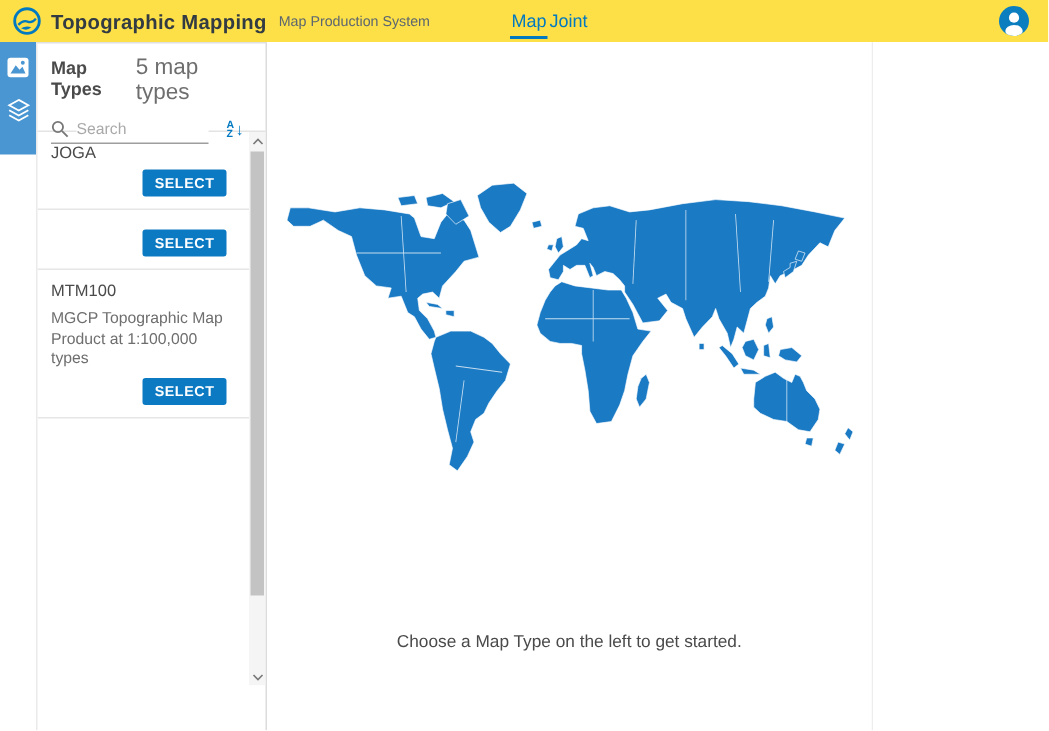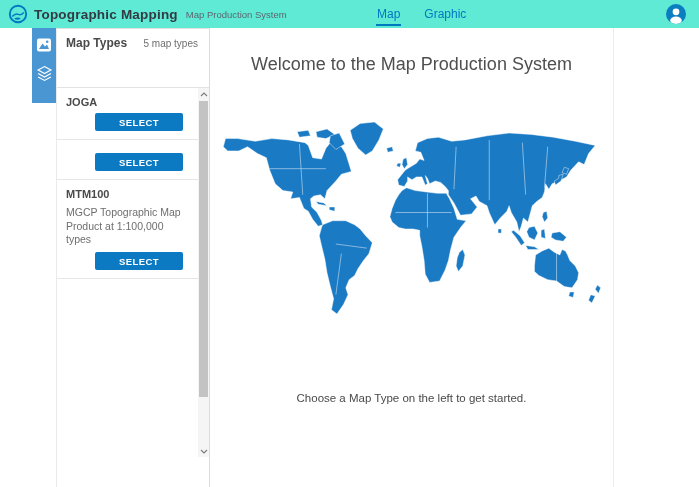--- a/index.html
+++ b/index.html
@@ -1,89 +1,89 @@
 <!DOCTYPE html>
 <html><head>
 <meta charset="utf-8">
 <style>
   * { margin:0; padding:0; box-sizing:border-box; }
   html,body { background:#fff; }
   body { font-family:"Liberation Sans", sans-serif; width:699px; height:487px; overflow:hidden; }
   .screen { position:relative; width:699px; height:487px; background:#fff; overflow:hidden; }
 
   
-  .header { position:relative; height:28px; display:flex; align-items:center; padding-left:8px; background:#5eead4; }
+  .header { position:relative; height:28px; display:flex; align-items:center; padding-left:8px; background:#fde047; }
   .logo { width:20px; height:20px; flex:0 0 auto; }
   .app-title { margin-left:6px; font-size:13.5px; font-weight:bold; color:#323a43; letter-spacing:.2px; }
   .app-subtitle { margin-left:8px; font-size:9.5px; color:#5c6670; }
-  .tabs { position:absolute; left:376px; top:0; height:28px; display:flex; align-items:center; gap:22px; }
+  .tabs { position:absolute; left:340px; top:0; height:28px; display:flex; align-items:center; gap:0; }
   .tab { font-size:12px; color:#0079c1; cursor:pointer; padding:5px 1px 3px 1px; border-bottom:2px solid transparent; }
   .tab.active { border-bottom:2px solid #0079c1; }
   .avatar { position:absolute; right:13px; top:4px; width:20px; height:20px; }
 
   
-  .app-row { display:flex; height:459px;margin-left:32px; }
+  .app-row { display:flex; height:459px; }
 
   
   .strip { width:24px; flex:0 0 auto; background:#fff; }
   .strip-blue { width:24px; height:75px; background:#4a96d2; display:flex; flex-direction:column; align-items:center; padding-top:9px; gap:12px; }
 
   
   .sidebar { width:154px; flex:0 0 auto; border-top:1px solid #e0e0e0; border-right:1px solid #dcdcdc; border-left:1px solid #eaeaea; position:relative; background:#fff; }
   .sidebar-head { height:59px; border-bottom:1px solid #e3e3e3; padding:7px 9px 0 9px; }
   .sidebar-title-row { display:flex; align-items:baseline; }
   .sidebar-title { font-size:12px; font-weight:bold; color:#4a4a4a; }
-  .sidebar-count { margin-left:auto; font-size:10px; color:#6e6e6e; padding-right:2px; }
+  .sidebar-count { margin-left:auto; font-size:15px; color:#6e6e6e; padding-right:2px; }
   .search-row { margin-top:8px; display:flex; align-items:center; }
   .search-box { display:flex; align-items:center; border-bottom:1px solid #9e9e9e; padding:2px 0 3px 0; width:105px; }
   .search-box input { border:0; outline:0; width:88px; font-size:10.5px; color:#4c4c4c; margin-left:5px; font-family:"Liberation Sans",sans-serif; }
   .search-box input::placeholder { color:#a9a9a9; }
   .sort { margin-left:12px; display:flex; align-items:center; cursor:pointer; }
   .sort-letters { display:flex; flex-direction:column; font-size:7px; line-height:6.5px; font-weight:bold; color:#0079c1; }
   .sort-arrow { font-size:11px; color:#0079c1; margin-left:1px; line-height:11px; }
 
   .list { position:relative; height:369px; overflow:hidden; }
   .item { padding:8px 26px 8px 9px; border-bottom:1px solid #e6e6e6; }
   .item:last-child { border-bottom:0; }
-  .item-name { font-size:11px; font-weight:bold; color:#4a4a4a; }
+  .item-name { font-size:11px; font-weight:normal; color:#4a4a4a; }
   .item-desc { margin-top:6px; font-size:10.5px; line-height:13.5px; color:#6e6e6e; }
-  .select-btn { display:block; margin:5px 0 0 auto; background:#0c7ac2; color:#fff; border:0; font-family:"Liberation Sans",sans-serif; font-size:9.5px; font-weight:bold; letter-spacing:.4px; padding:4px 24px; height:18px; border-radius:2px; cursor:pointer; }
+  .select-btn { display:block; margin:5px 0 0 auto; background:#0c7ac2; color:#fff; border:0; font-family:"Liberation Sans",sans-serif; font-size:9.5px; font-weight:bold; letter-spacing:.4px; padding:4px 8px; height:18px; border-radius:2px; cursor:pointer; }
 
   
   .sb { position:absolute; top:0; right:0; width:11px; height:369px; background:#f5f5f5; display:flex; flex-direction:column; align-items:center; }
   .sb-btn { width:11px; height:12px; display:flex; align-items:center; justify-content:center; cursor:pointer; flex:0 0 auto; }
   .sb-track { position:relative; flex:1; width:11px; }
   .sb-thumb { position:absolute; top:1px; left:1px; width:9px; height:296px; background:#c3c3c3; cursor:pointer; }
 
   
   .main { position:relative; width:403px; flex:0 0 auto; background:#fff; }
   .welcome { position:absolute; top:26px; left:0; width:100%; text-align:center; font-size:18px; font-weight:400; color:#4f4f4f; }
   .map-wrap { position:absolute; top:90px; left:50%; transform:translateX(-50%); width:384px; height:200px; }
   .map-wrap svg { width:100%; height:100%; display:block; }
-  .instruction { position:absolute; top:364px; left:0; width:100%; text-align:center; font-size:11.5px; color:#4a4a4a; }
+  .instruction { position:absolute; top:394px; left:0; width:100%; text-align:center; font-size:11.5px; color:#4a4a4a; }
 
   .right-pane { flex:1; border-left:1px solid #ededed; background:#fff; }
 </style>
 </head>
 <body>
 
 <div class="screen">
 
   <div class="header">
     <svg class="logo" viewBox="0 0 20 20">
       <circle cx="10" cy="10" r="8.2" fill="none" stroke="#0079c1" stroke-width="1.9"></circle>
       <path d="M4.2,12.6 Q7.5,9.2 10.4,10.4 Q13.5,11.6 15.9,8.4" fill="none" stroke="#0079c1" stroke-width="1.5"></path>
       <path d="M6,14.8 Q9.5,12.8 12.8,14.2 Q10,17 6,14.8 Z" fill="#0079c1"></path>
     </svg>
     <div class="app-title">Topographic Mapping</div>
     <div class="app-subtitle">Map Production System</div>
 
     <div class="tabs">
       <div class="tab active">Map</div>
-      <div class="tab">Graphic</div>
+      <div class="tab">Joint</div>
     </div>
 
     <svg class="avatar" viewBox="0 0 20 20">
       <defs>
           <clipPath id="avclip">
             <circle cx="10" cy="10" r="10"></circle>
           </clipPath>
         </defs>
       <circle cx="10" cy="10" r="10" fill="#0b7ec0"></circle>
       <circle cx="10" cy="7.8" r="3.4" fill="#fff"></circle>
@@ -107,20 +107,36 @@
         </svg>
       </div>
     </div>
 
     <div class="sidebar">
       <div class="sidebar-head">
         <div class="sidebar-title-row">
           <div class="sidebar-title">Map Types</div>
           <div class="sidebar-count">5 map types</div>
         </div>
+        <div class="search-row">
+          <div class="search-box">
+            <svg width="12" height="12" viewBox="0 0 13 13">
+              <circle cx="5" cy="5" r="3.7" fill="none" stroke="#767676" stroke-width="1.3"></circle>
+              <line x1="8" y1="8" x2="12" y2="12" stroke="#767676" stroke-width="1.3"></line>
+            </svg>
+            <input type="text" placeholder="Search" style="">
+          </div>
+          <div class="sort">
+            <div class="sort-letters">
+              <span>A</span>
+              <span>Z</span>
+            </div>
+            <span class="sort-arrow">↓</span>
+          </div>
+        </div>
       </div>
 
       <div class="list">
         <div class="item">
           <div class="item-name">JOGA</div>
           <button class="select-btn">SELECT</button>
         </div>
         <div class="item">
           <button class="select-btn">SELECT</button>
         </div>
@@ -142,21 +158,20 @@
           <div class="sb-btn">
             <svg width="8" height="5" viewBox="0 0 8 5">
                 <polyline points="1,1 4,4 7,1" fill="none" stroke="#7a7a7a" stroke-width="1.1"></polyline>
               </svg>
           </div>
         </div>
       </div>
     </div>
 
     <div class="main">
-      <div class="welcome">Welcome to the Map Production System</div>
 
       <div class="map-wrap">
         <svg viewBox="8 4 348 146" preserveAspectRatio="none">
           <g fill="#1b7ac4" stroke="#ffffff" stroke-width="0.35" stroke-linejoin="round">
 
             <path d="M11,25 L13,19 L24,19 L40,21 L55,19 L70,20 L85,22 L88,24 L92,33 L100,34 L104,26 L108,22 L118,25 L122,30 L127,43 L118,45 L113,50 L105,57 L103,63 L99,60 L93,61 L90,63 L91,69 L96,73 L100,79 L101,82 L97,83 L92,78 L88,72 L84,70 L80,62 L72,63 L74,58 L65,57 L58,52 L53,42 L50,33 L42,30 L33,25 L25,28 L15,28 Z"></path>
             <path d="M78,14 L88,13 L90,17 L80,18 Z"></path>
             <path d="M95,14 L105,12 L112,16 L104,19 L96,18 Z"></path>
             <path d="M108,17 L116,15 L121,23 L113,27 L107,22 Z"></path>
 

